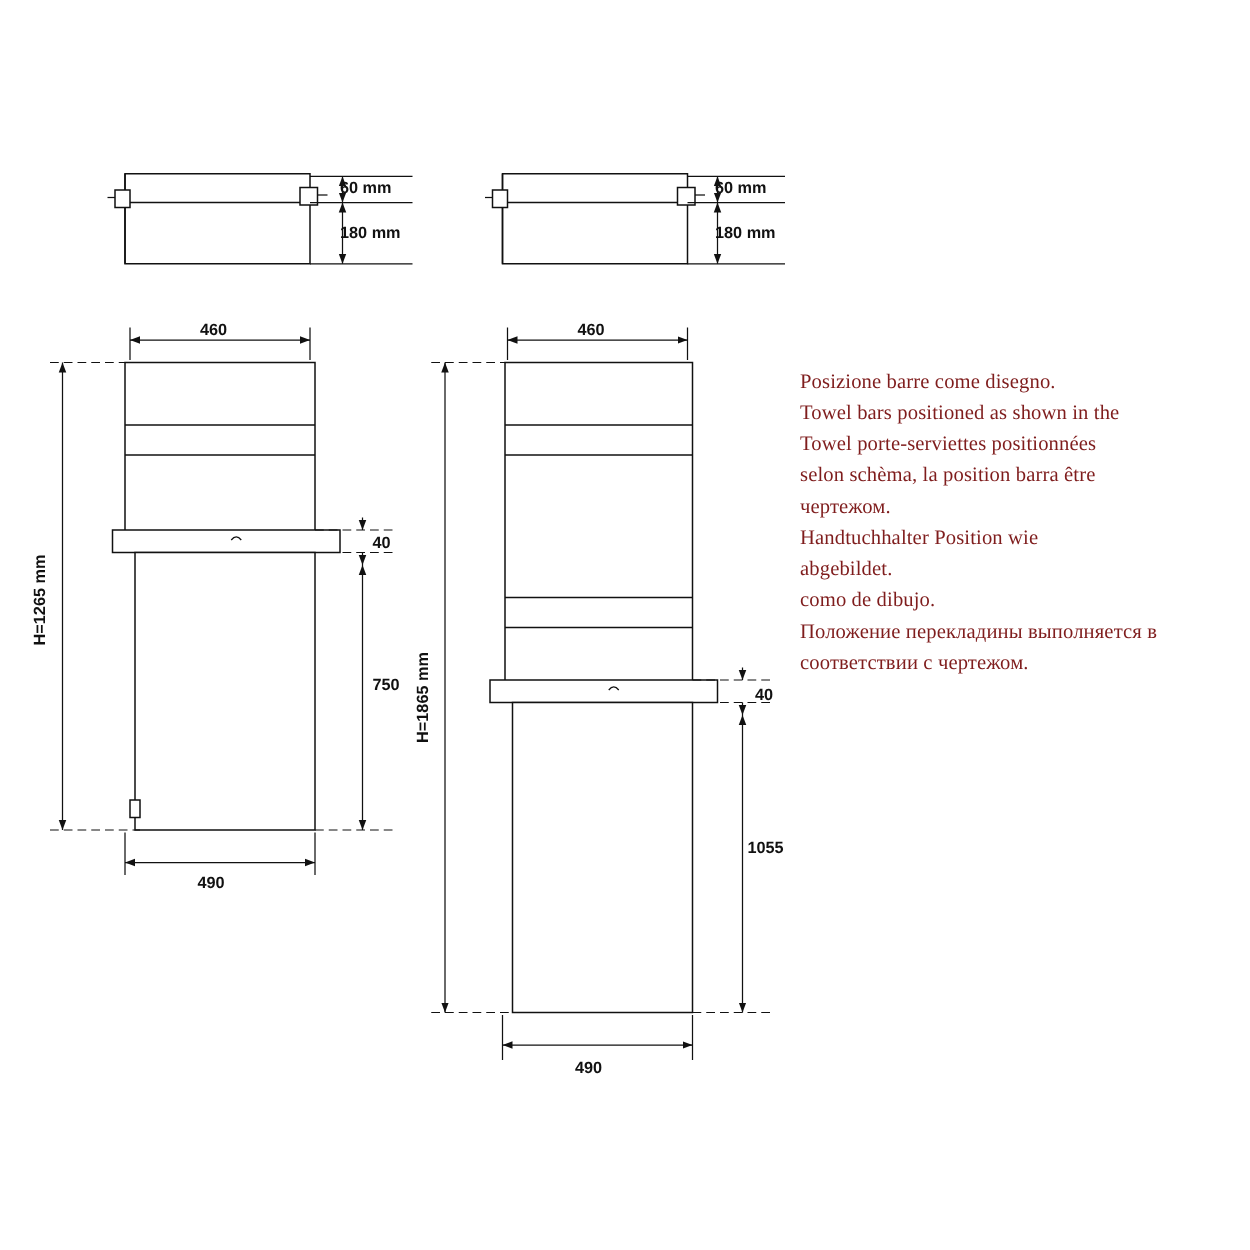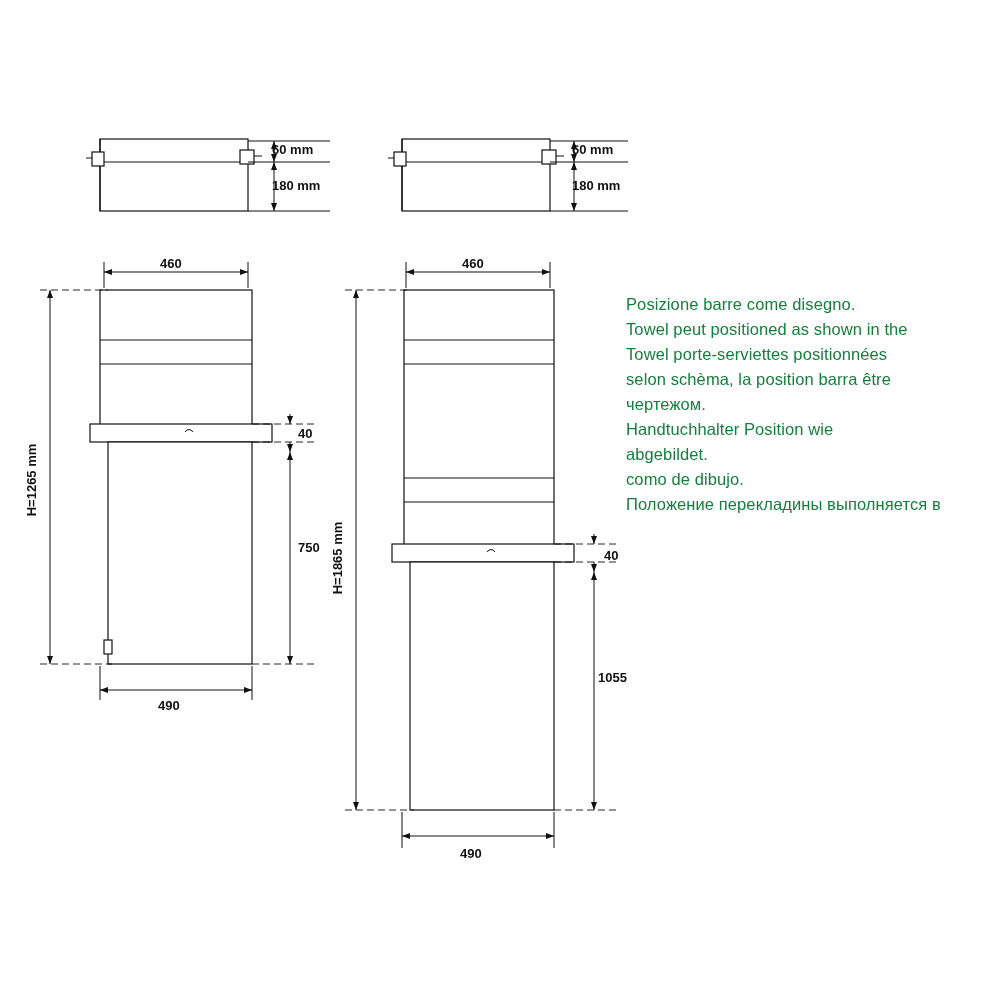--- a/index.html
+++ b/index.html
@@ -22,27 +22,28 @@
     height: 1000px;
   }
   svg.drawing {
     position: absolute;
     left: 0; top: 0;
     width: 1000px;
     height: 1000px;
   }
   .notes {
     position: absolute;
-    left: 626px;
+    left: 640px;
     top: 292px;
     width: 325px;
     font-size: 16.5px;
     line-height: 25px;
-    color: #15803d;
+    color: #7f1d1d;
     letter-spacing: 0.1px;
+    font-family: Liberation Serif, serif;
   }
   .notes p {
     margin: 0;
   }
   .dim-label-bold {
     font-size: 13px;
     font-weight: bold;
     fill: #111;
     font-family: "Liberation Sans", sans-serif;
   }
@@ -196,23 +197,24 @@
         <path class="thin" d="M594,562 L594,572" marker-end="url(#arrL)"></path>
         <text class="dim-label-bold" x="604" y="560">40</text>
         <path class="thin" d="M594,572 L594,810" marker-start="url(#arrR)" marker-end="url(#arrL)"></path>
         <text class="dim-label-bold" x="598" y="682">1055</text>
       </g>
     </g>
   </svg>
 
   <div class="notes">
     <p>Posizione barre come disegno.</p>
-    <p>Towel peut positioned as shown in the</p>
+    <p>Towel bars positioned as shown in the</p>
     <p>Towel porte-serviettes positionnées</p>
     <p>selon schèma, la position barra être</p>
     <p>чертежом.</p>
     <p>Handtuchhalter Position wie</p>
     <p>abgebildet.</p>
     <p>como de dibujo.</p>
     <p>Положение перекладины выполняется в</p>
+    <p>соответствии с чертежом.</p>
   </div>
 
 </div>
 
 </body></html>

